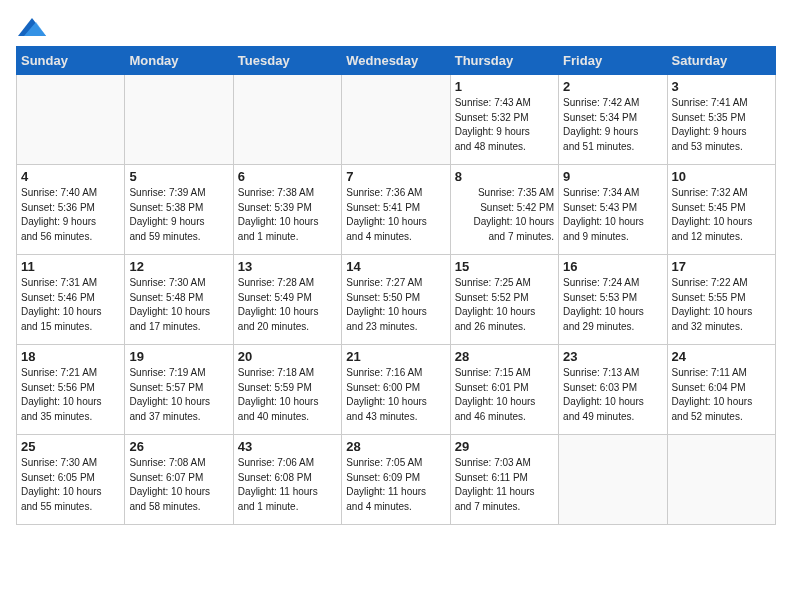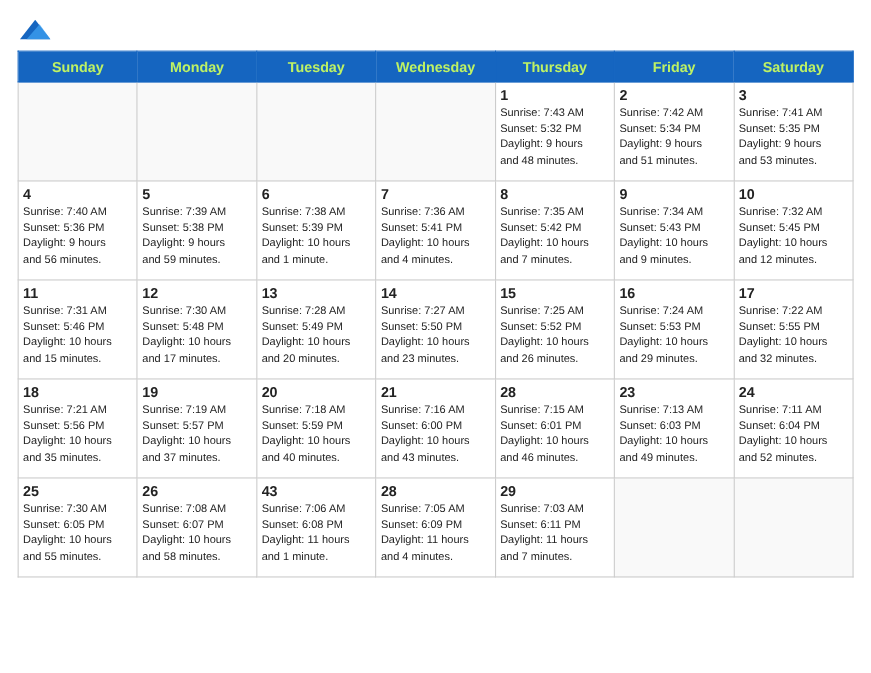--- a/index.html
+++ b/index.html
@@ -41,25 +41,25 @@
       font-size: 16px;
       color: #444;
     }
     .calendar {
       width: 100%;
       border-collapse: collapse;
       table-layout: fixed;
     }
     .calendar th {
       background: #1565c0;
-      color: #bef264;
+      color: #e5e5e5;
       font-size: 13px;
       font-weight: bold;
       padding: 6px 4px;
-      text-align: center;
+      text-align: left;
       border: 1px solid #1565c0;
       margin-top: 40px;
     }
     .calendar td {
       border: 1px solid #ccc;
       vertical-align: top;
       padding: 4px 4px;
       height: 90px;
       background: #fff;
       font-size: 10.5px;
@@ -164,21 +164,21 @@
         </td>
         <td>
           <div class="day-number">7</div>
           <div class="day-detail" style="white-space: pre-line;">Sunrise: 7:36 AM
 Sunset: 5:41 PM
 Daylight: 10 hours
 and 4 minutes.</div>
         </td>
         <td>
           <div class="day-number">8</div>
-          <div class="day-detail" style="white-space: pre-line;">Sunrise: 7:35 AM
+          <div class="day-detail" style="white-space: pre-line; text-align: right;">Sunrise: 7:35 AM
 Sunset: 5:42 PM
 Daylight: 10 hours
 and 7 minutes.</div>
         </td>
         <td>
           <div class="day-number">9</div>
           <div class="day-detail" style="white-space: pre-line;">Sunrise: 7:34 AM
 Sunset: 5:43 PM
 Daylight: 10 hours
 and 9 minutes.</div>

